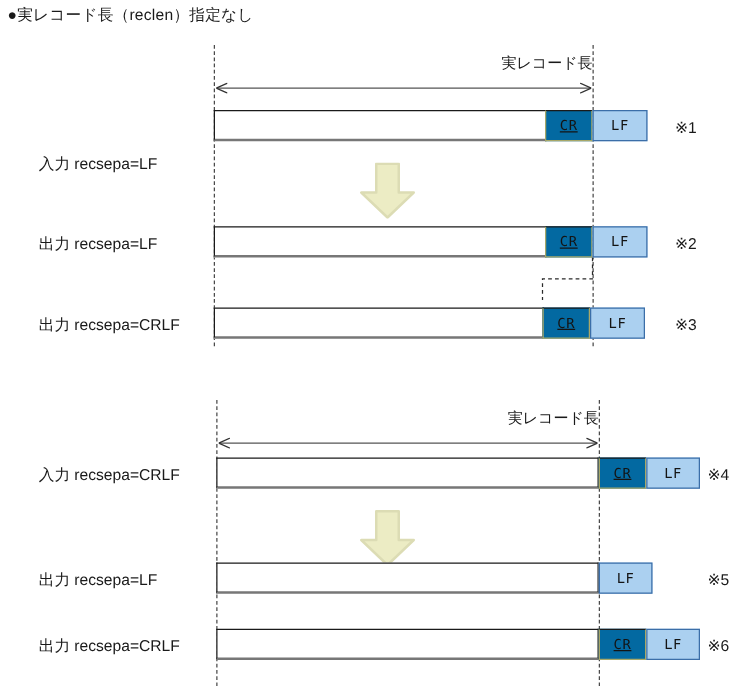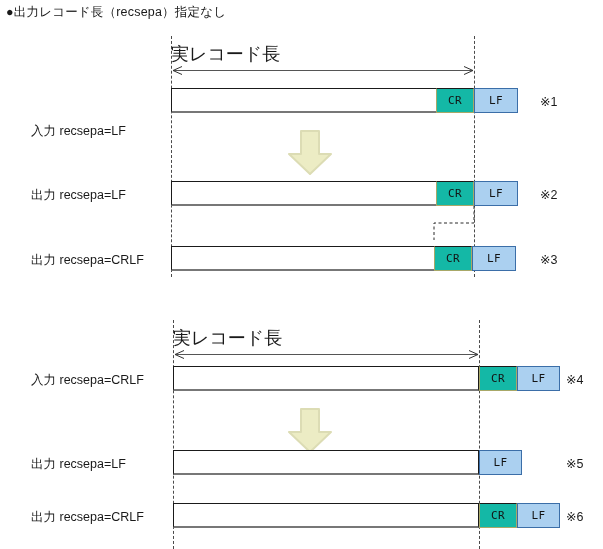--- a/index.html
+++ b/index.html
@@ -29,23 +29,23 @@
   
   .vguide {
     position: absolute;
     width: 0;
     border-left: 1px dashed #4a4a4a;
   }
 
   
   .dim-caption {
     position: absolute;
-    font-size: 18px;
-    white-space: nowrap;
-    text-align: left;
+    font-size: 12px;
+    white-space: nowrap;
+    text-align: right;
   }
 
   
   .dim-arrow {
     position: absolute;
     height: 9px;
   }
   .dim-arrow .shaft {
     position: absolute;
     left: 0; right: 0; top: 4px;
@@ -84,24 +84,25 @@
     box-sizing: border-box;
     font-size: 11px;
     line-height: 1;
     display: flex;
     align-items: center;
     justify-content: center;
     letter-spacing: .5px;
     font-family: "DejaVu Sans Mono", "Liberation Mono", monospace;
   }
   .cell.cr {
-    background: #14b8a6;
+    background: #0369a1;
     border: 1px solid #a8a868;
     border-top-color: #1a1a1a;
     color: #141414;
+    text-decoration: underline;
   }
   .cell.lf {
     background: #abd0f0;
     border: 1px solid #3b6ea8;
     color: #141414;
   }
 
   
   .note {
     position: absolute;
@@ -111,21 +112,21 @@
 
   
   .down-arrow { position: absolute; }
 
   
   .connector { position: absolute; }
 </style>
 </head>
 <body>
 
-<div id="title">●出力レコード長（recsepa）指定なし</div>
+<div id="title">●実レコード長（reclen）指定なし</div>
 
 <div class="vguide" style="left:171px; top:36px; height:241px;"></div>
 <div class="vguide" style="left:474px; top:36px; height:241px;"></div>
 
 <div class="dim-caption" style="left:171px; top:42px; width:303px;">実レコード長</div>
 
 <div class="dim-arrow" style="left:173px; top:66px; width:300px;">
   <div class="shaft"></div>
   <div class="head left">
     <svg width="9" height="9" viewBox="0 0 9 9">

